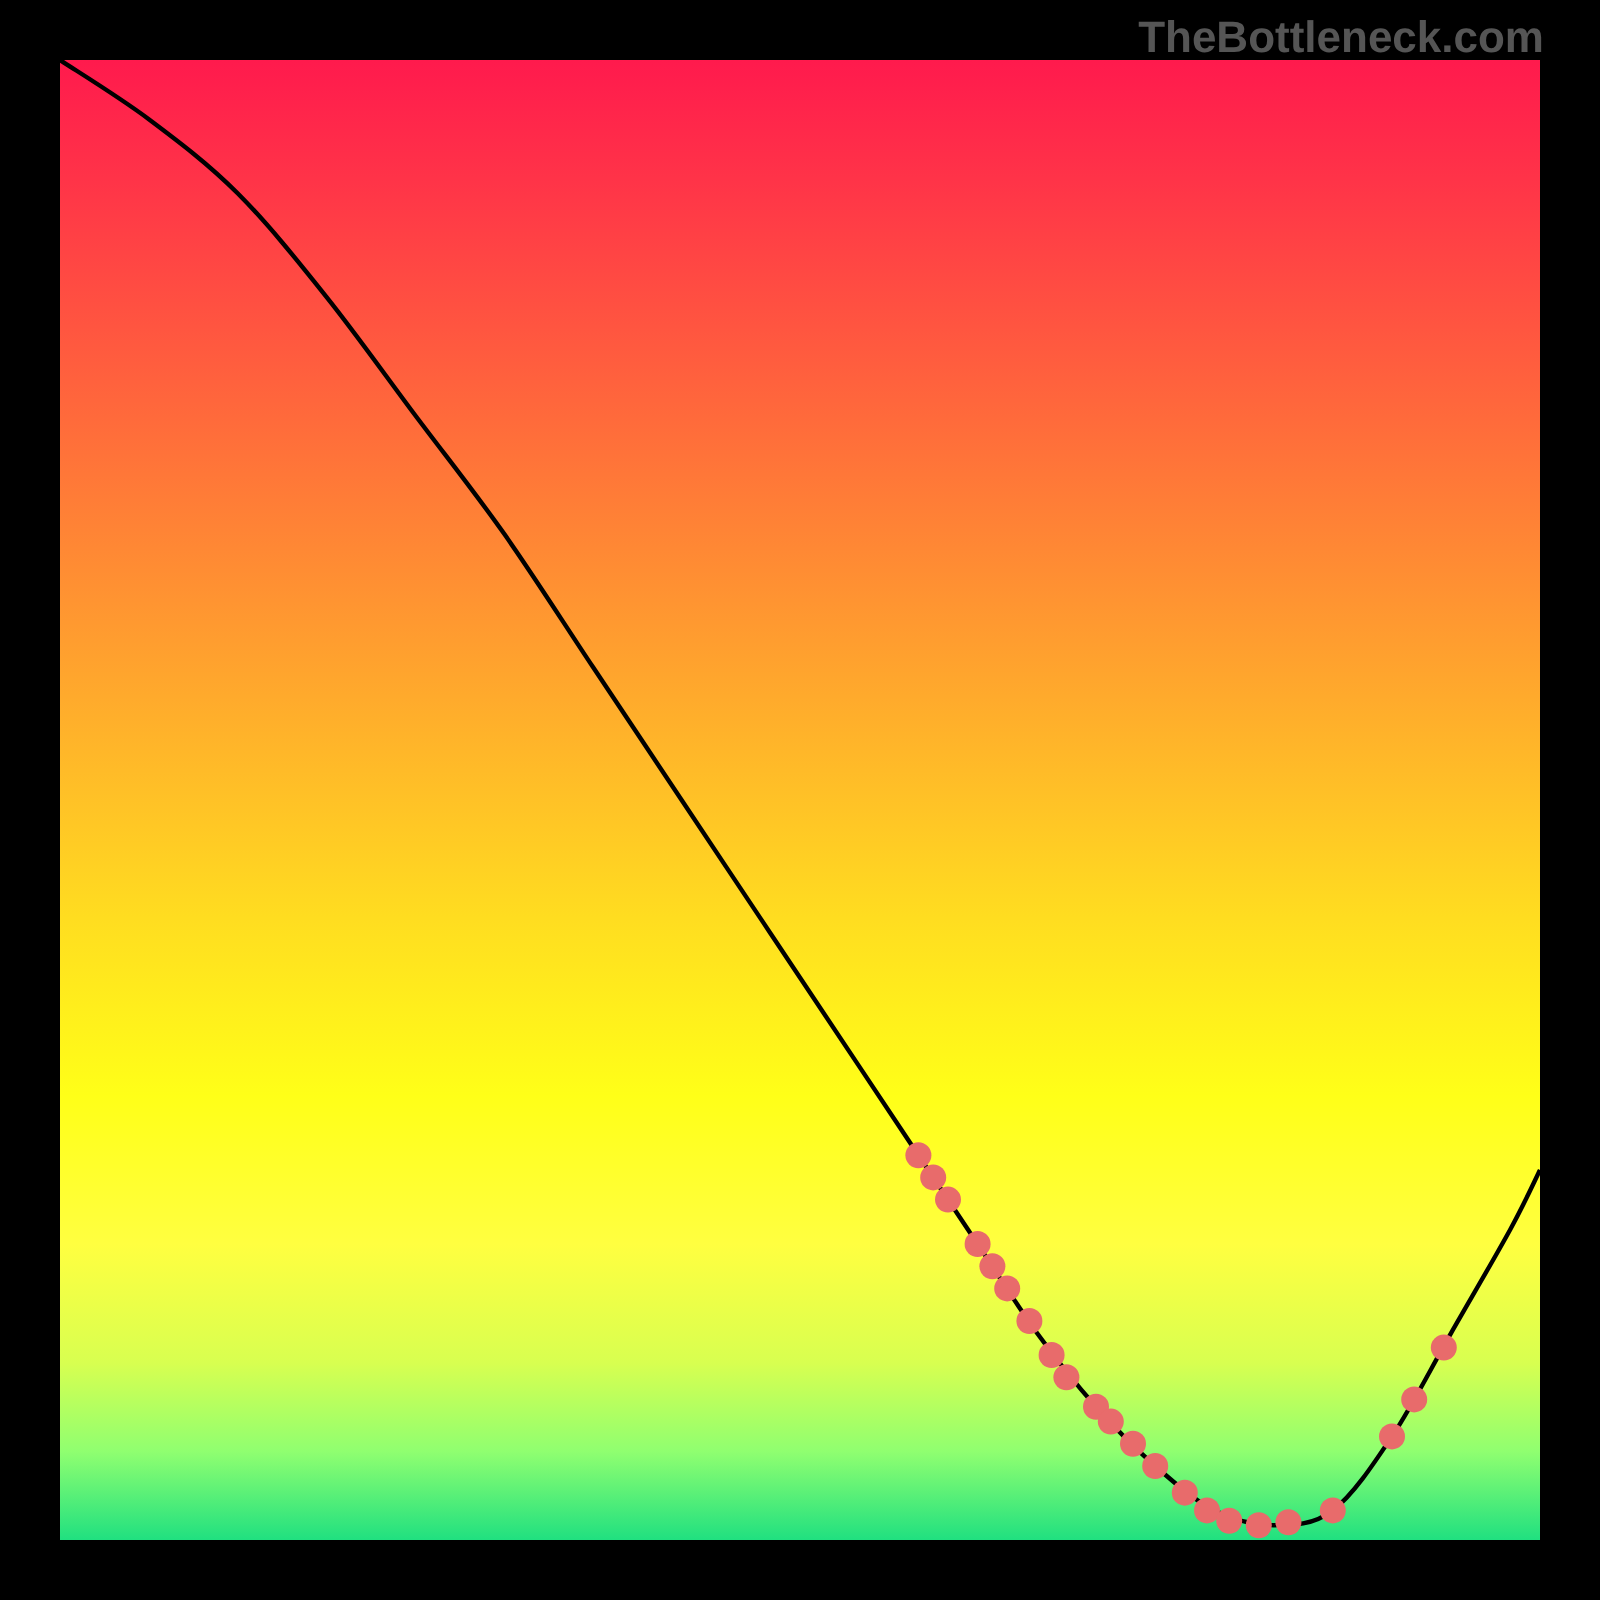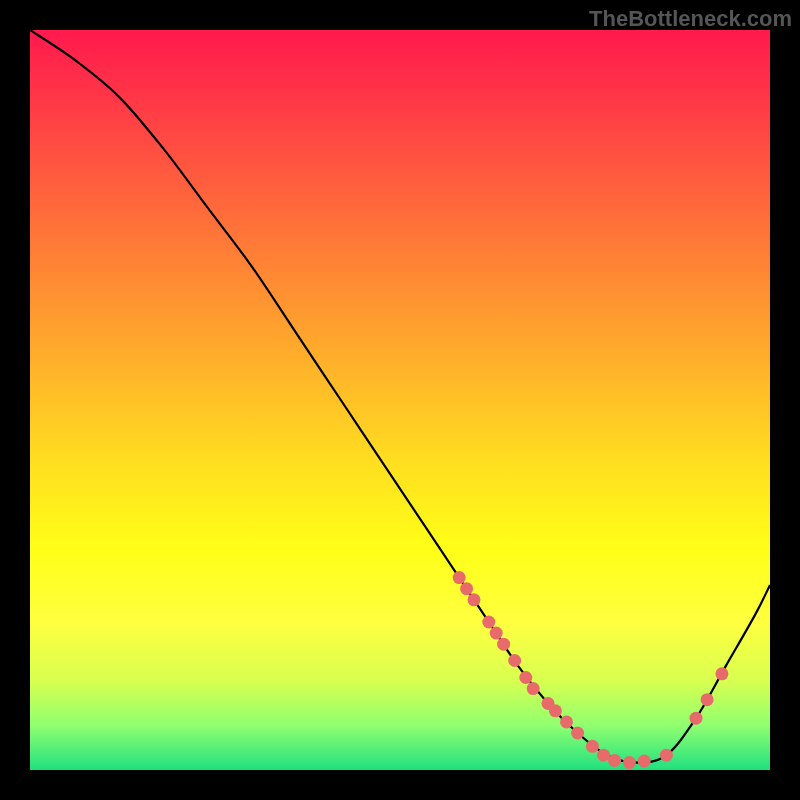--- a/index.html
+++ b/index.html
@@ -6,21 +6,21 @@
   body {
     width: 800px;
     height: 800px;
     background: #000;
     position: relative;
     font-family: Arial, sans-serif;
   }
   .watermark {
     position: absolute;
     top: 6px;
-    right: 8px;
+    right: 28px;
     color: #555;
     font-size: 22px;
     font-weight: bold;
     z-index: 10;
   }
   .plot-area {
     position: absolute;
     left: 30px;
     top: 30px;
     width: 740px;

